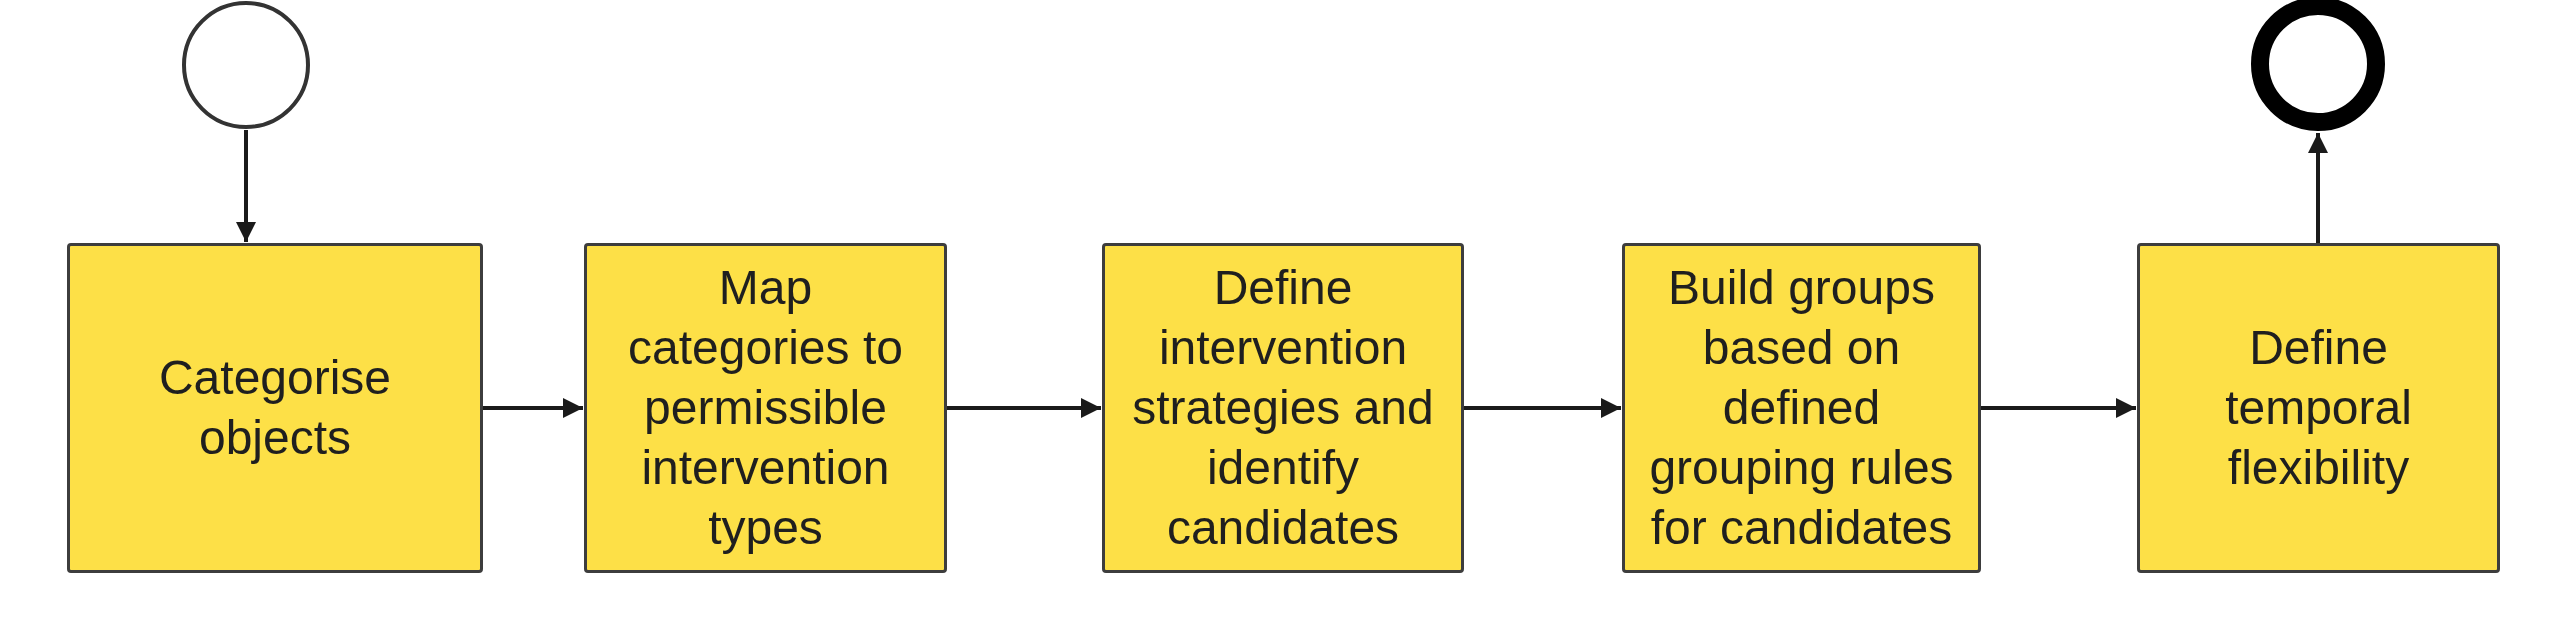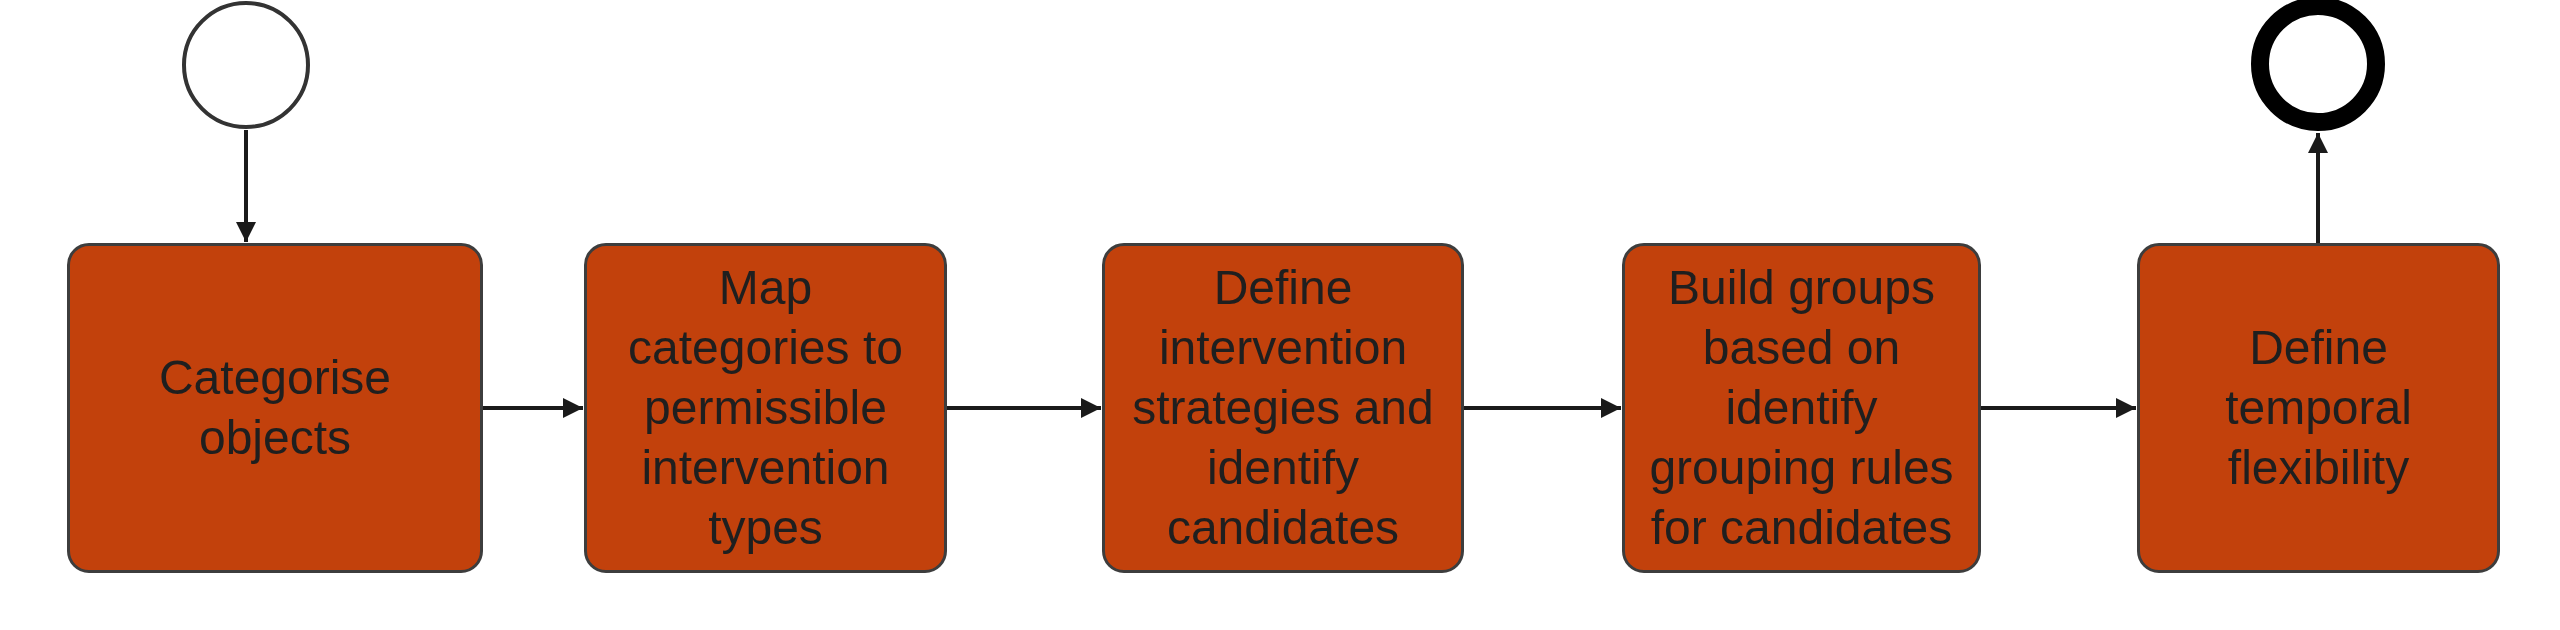--- a/index.html
+++ b/index.html
@@ -20,23 +20,23 @@
     left: 0;
     top: 0;
     width: 2560px;
     height: 630px;
     display: block;
   }
   .task {
     position: absolute;
     top: 243px;
     height: 330px;
-    background: #c2410c;
+    background: #fde047;
     border: 3px solid #3d3d3d;
-    border-radius: 22px;
+    border-radius: 4px;
     box-sizing: border-box;
     display: flex;
     align-items: center;
     justify-content: center;
     text-align: center;
   }
   .task-label {
     white-space: pre-line;
     font-size: 48px;
     line-height: 60px;
@@ -95,21 +95,21 @@
     <span class="task-label">Define
 intervention
 strategies and
 identify
 candidates</span>
   </div>
 
   <div class="task task-4">
     <span class="task-label">Build groups
 based on
-identify
+defined
 grouping rules
 for candidates</span>
   </div>
 
   <div class="task task-5">
     <span class="task-label">Define
 temporal
 flexibility</span>
   </div>
 

